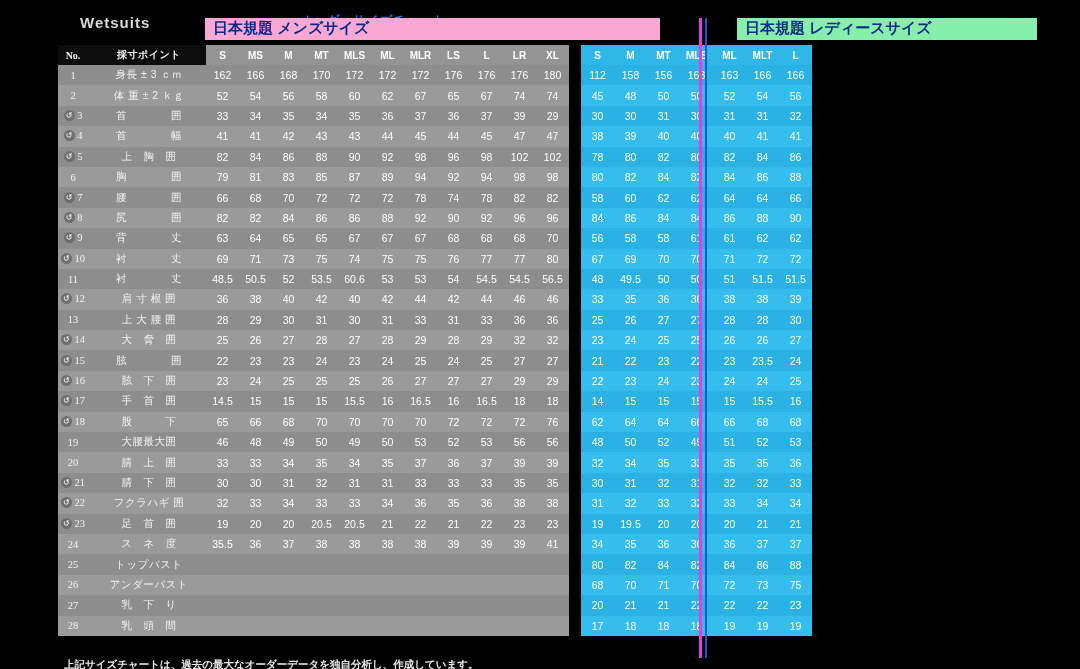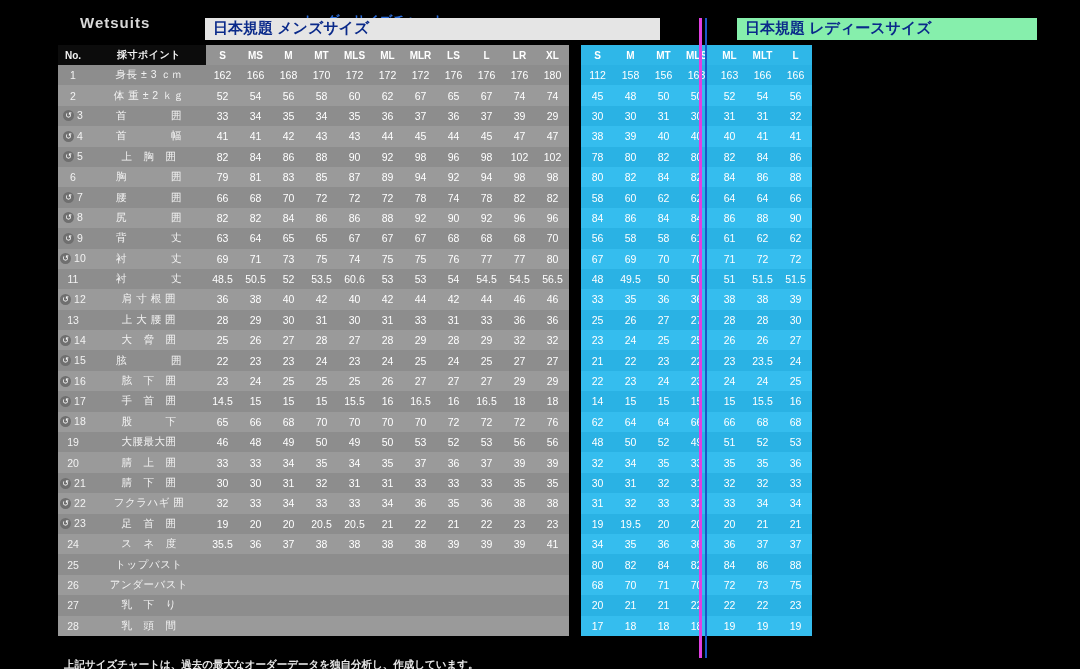--- a/index.html
+++ b/index.html
@@ -21,21 +21,21 @@
     letter-spacing:1px;
     white-space:nowrap;
   }
   .banner-ghost2 {
     position:absolute; top:-6px; left:300px;
     font-size:13px; font-weight:bold; color:#2a6bd8;
     white-space:nowrap;
   }
   .banner-men {
     position:absolute; left:205px; top:0px; width:455px; height:22px;
-    background:#e5e5e5;
+    background:#f9a8d4;
   }
   .banner-women {
     position:absolute; left:737px; top:0px; width:300px; height:22px;
     background:#86efac;
   }
   .banner-men .t, .banner-women .t {
     position:absolute; left:8px; top:1px;
     font-size:15px; font-weight:bold; color:#0a2a8a;
     white-space:nowrap;
   }
@@ -75,21 +75,21 @@
 
   
   td.m { background:#949494; }
 
   
   td.w { background:#2fb7e8; color:#ffffff; }
   .r-b td.w { background:#35bdee; }
   .r-a td.w { background:#2ab2e4; }
 
   td.name { text-align:center; padding-left:4px; letter-spacing:0.5px; color:#f2f2f2; }
-  td.no { color:#f2f2f2; }
+  td.no { color:#f2f2f2;font-family:Liberation Serif, serif; }
 
   
   .divider {
     position:absolute; left:699px; top:0px; width:3px; height:640px;
     background:#e13fe1;
   }
   
   .divider2 {
     position:absolute; left:705px; top:0px; width:2px; height:640px;
     background:#1b57c8;

